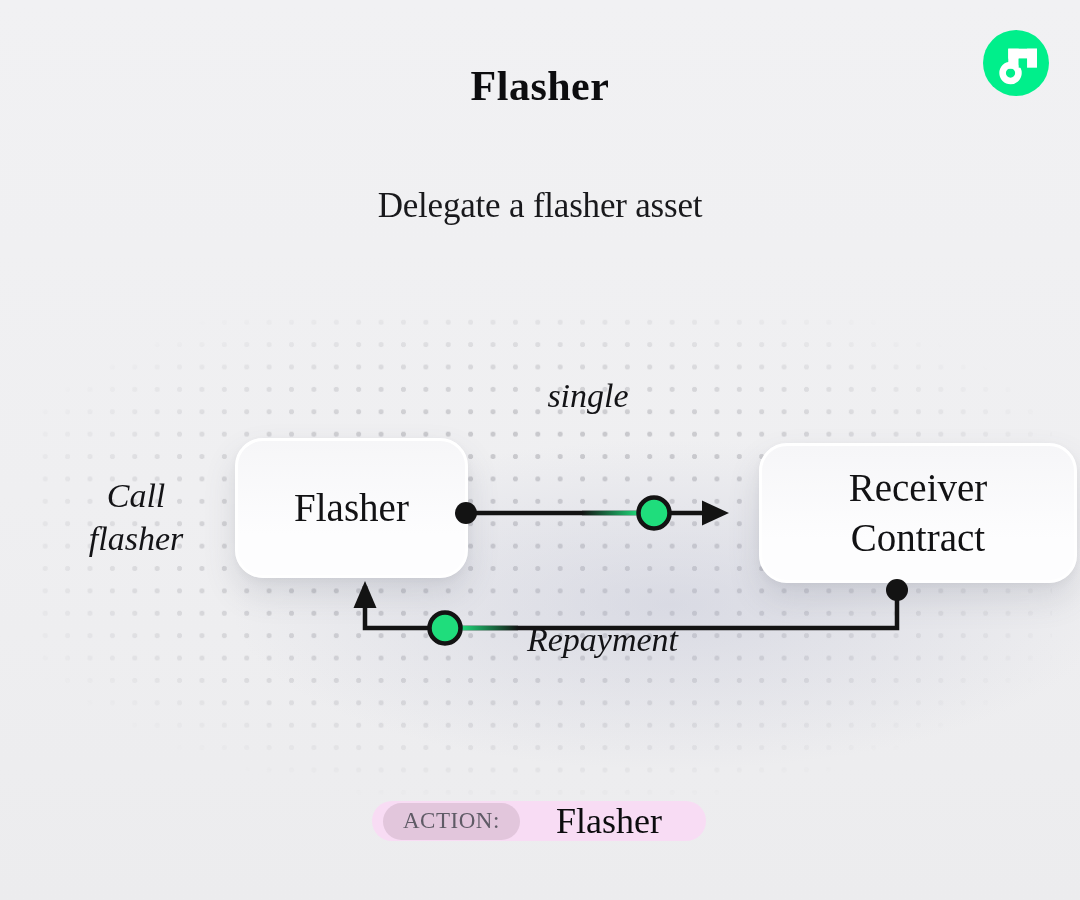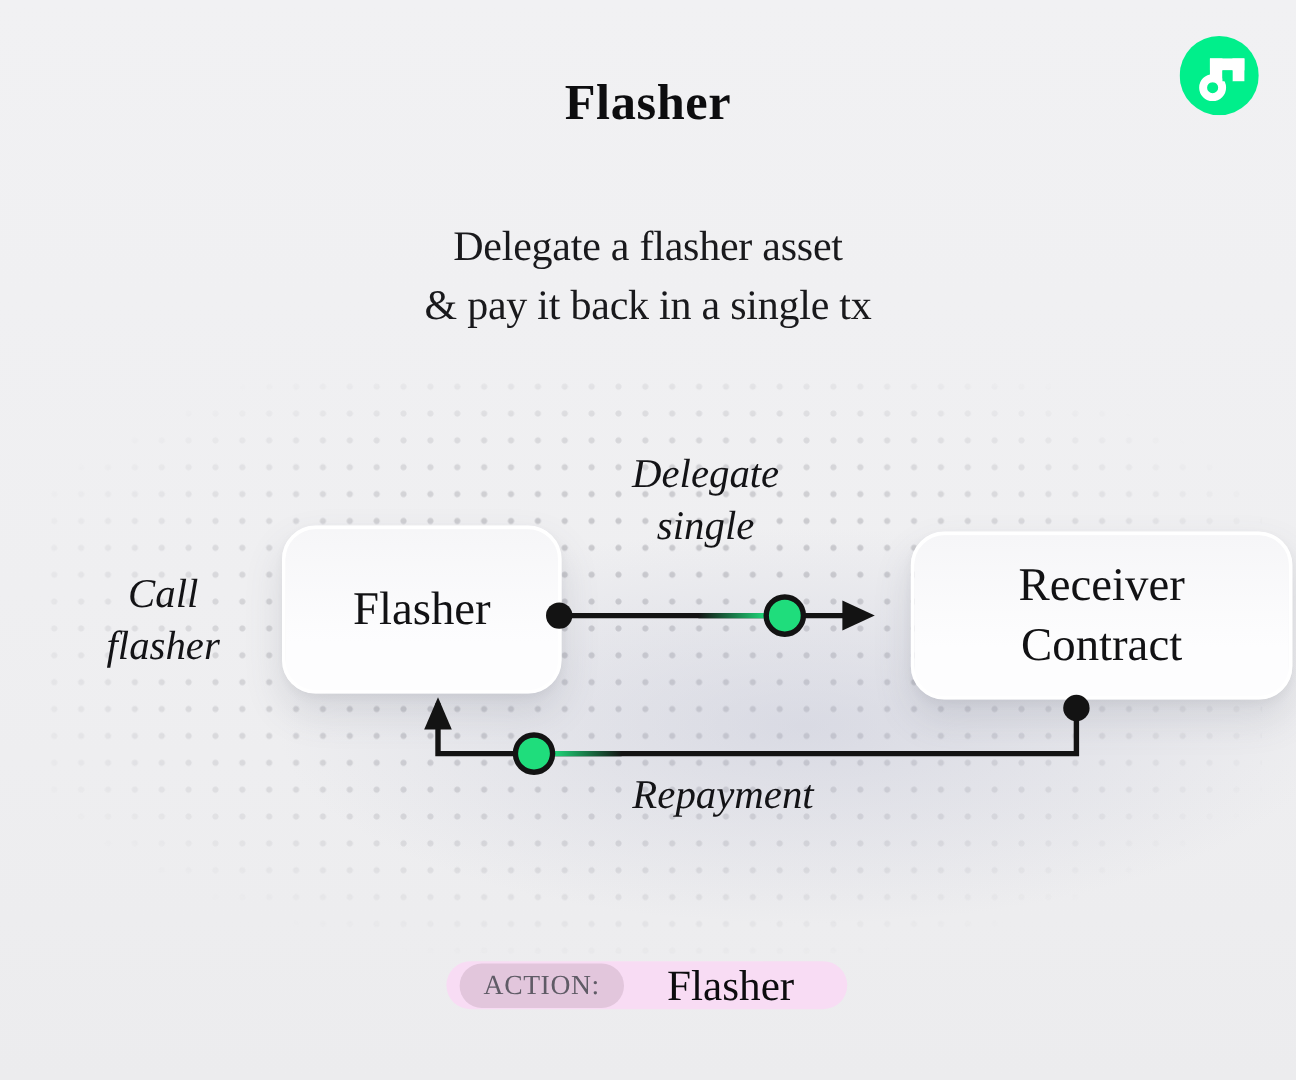--- a/index.html
+++ b/index.html
@@ -42,21 +42,21 @@
   }
   .node-flasher{left:235px;top:438px;width:233px;height:140px;}
   .node-receiver{left:759px;top:443px;width:318px;height:140px;}
 
   .edge-label{
     position:absolute;text-align:center;font-style:italic;font-weight:500;
     font-size:34px;line-height:43px;color:#131316;z-index:4;
   }
   .label-call{left:36px;top:474px;width:200px;}
   .label-delegate{left:468px;top:374px;width:240px;}
-  .label-repayment{left:460px;top:641px;width:285px;}
+  .label-repayment{left:460px;top:618px;width:285px;}
 
   .connector-svg{position:absolute;left:0;top:0;width:1080px;height:900px;z-index:3;pointer-events:none;}
 
   .action-pill{
     position:absolute;left:372px;top:801px;width:334px;height:40px;
     background:#f8dcf4;border-radius:21px;display:flex;align-items:center;z-index:4;
   }
   .action-badge{
     margin-left:11px;height:37px;padding:0 20px;border-radius:19px;background:#e2c6dc;
     display:flex;align-items:center;justify-content:center;
@@ -69,21 +69,20 @@
 
 <div class="canvas">
 
   <div class="bg-dots"></div>
   <div class="bg-tint"></div>
 
   <h1 class="title">Flasher</h1>
 
   <div class="subtitle">
     <div>Delegate a flasher asset</div>
-    <div>&amp; pay it back in a single tx</div>
   </div>
 
   <div class="logo">
     <svg viewBox="0 0 100 100">
       <circle cx="50" cy="50" r="50" fill="#00EF8B"></circle>
       <circle cx="41.7" cy="65.2" r="12" fill="none" stroke="#ffffff" stroke-width="10"></circle>
       <rect x="38.3" y="28.3" width="15.8" height="30.2" fill="#ffffff"></rect>
       <rect x="38.3" y="28.3" width="43.5" height="15.1" fill="#ffffff"></rect>
       <rect x="66.7" y="28.3" width="15.1" height="28.8" fill="#ffffff"></rect>
       <rect x="54.1" y="43.4" width="12.6" height="13.7" fill="#00EF8B"></rect>
@@ -100,21 +99,20 @@
       <span>Contract</span>
     </span>
   </div>
 
   <div class="edge-label label-call">
     <div>Call</div>
     <div>flasher</div>
   </div>
 
   <div class="edge-label label-delegate">
-    <div>Delegate</div>
     <div>single</div>
   </div>
 
   <div class="edge-label label-repayment">Repayment</div>
 
   <svg class="connector-svg" viewBox="0 0 1080 900">
     <defs>
       <linearGradient id="toGreenRight" gradientUnits="userSpaceOnUse" x1="582" y1="513" x2="640" y2="513">
         <stop offset="0" stop-color="#131313"></stop>
           <stop offset="1" stop-color="#1FDD7C"></stop>

